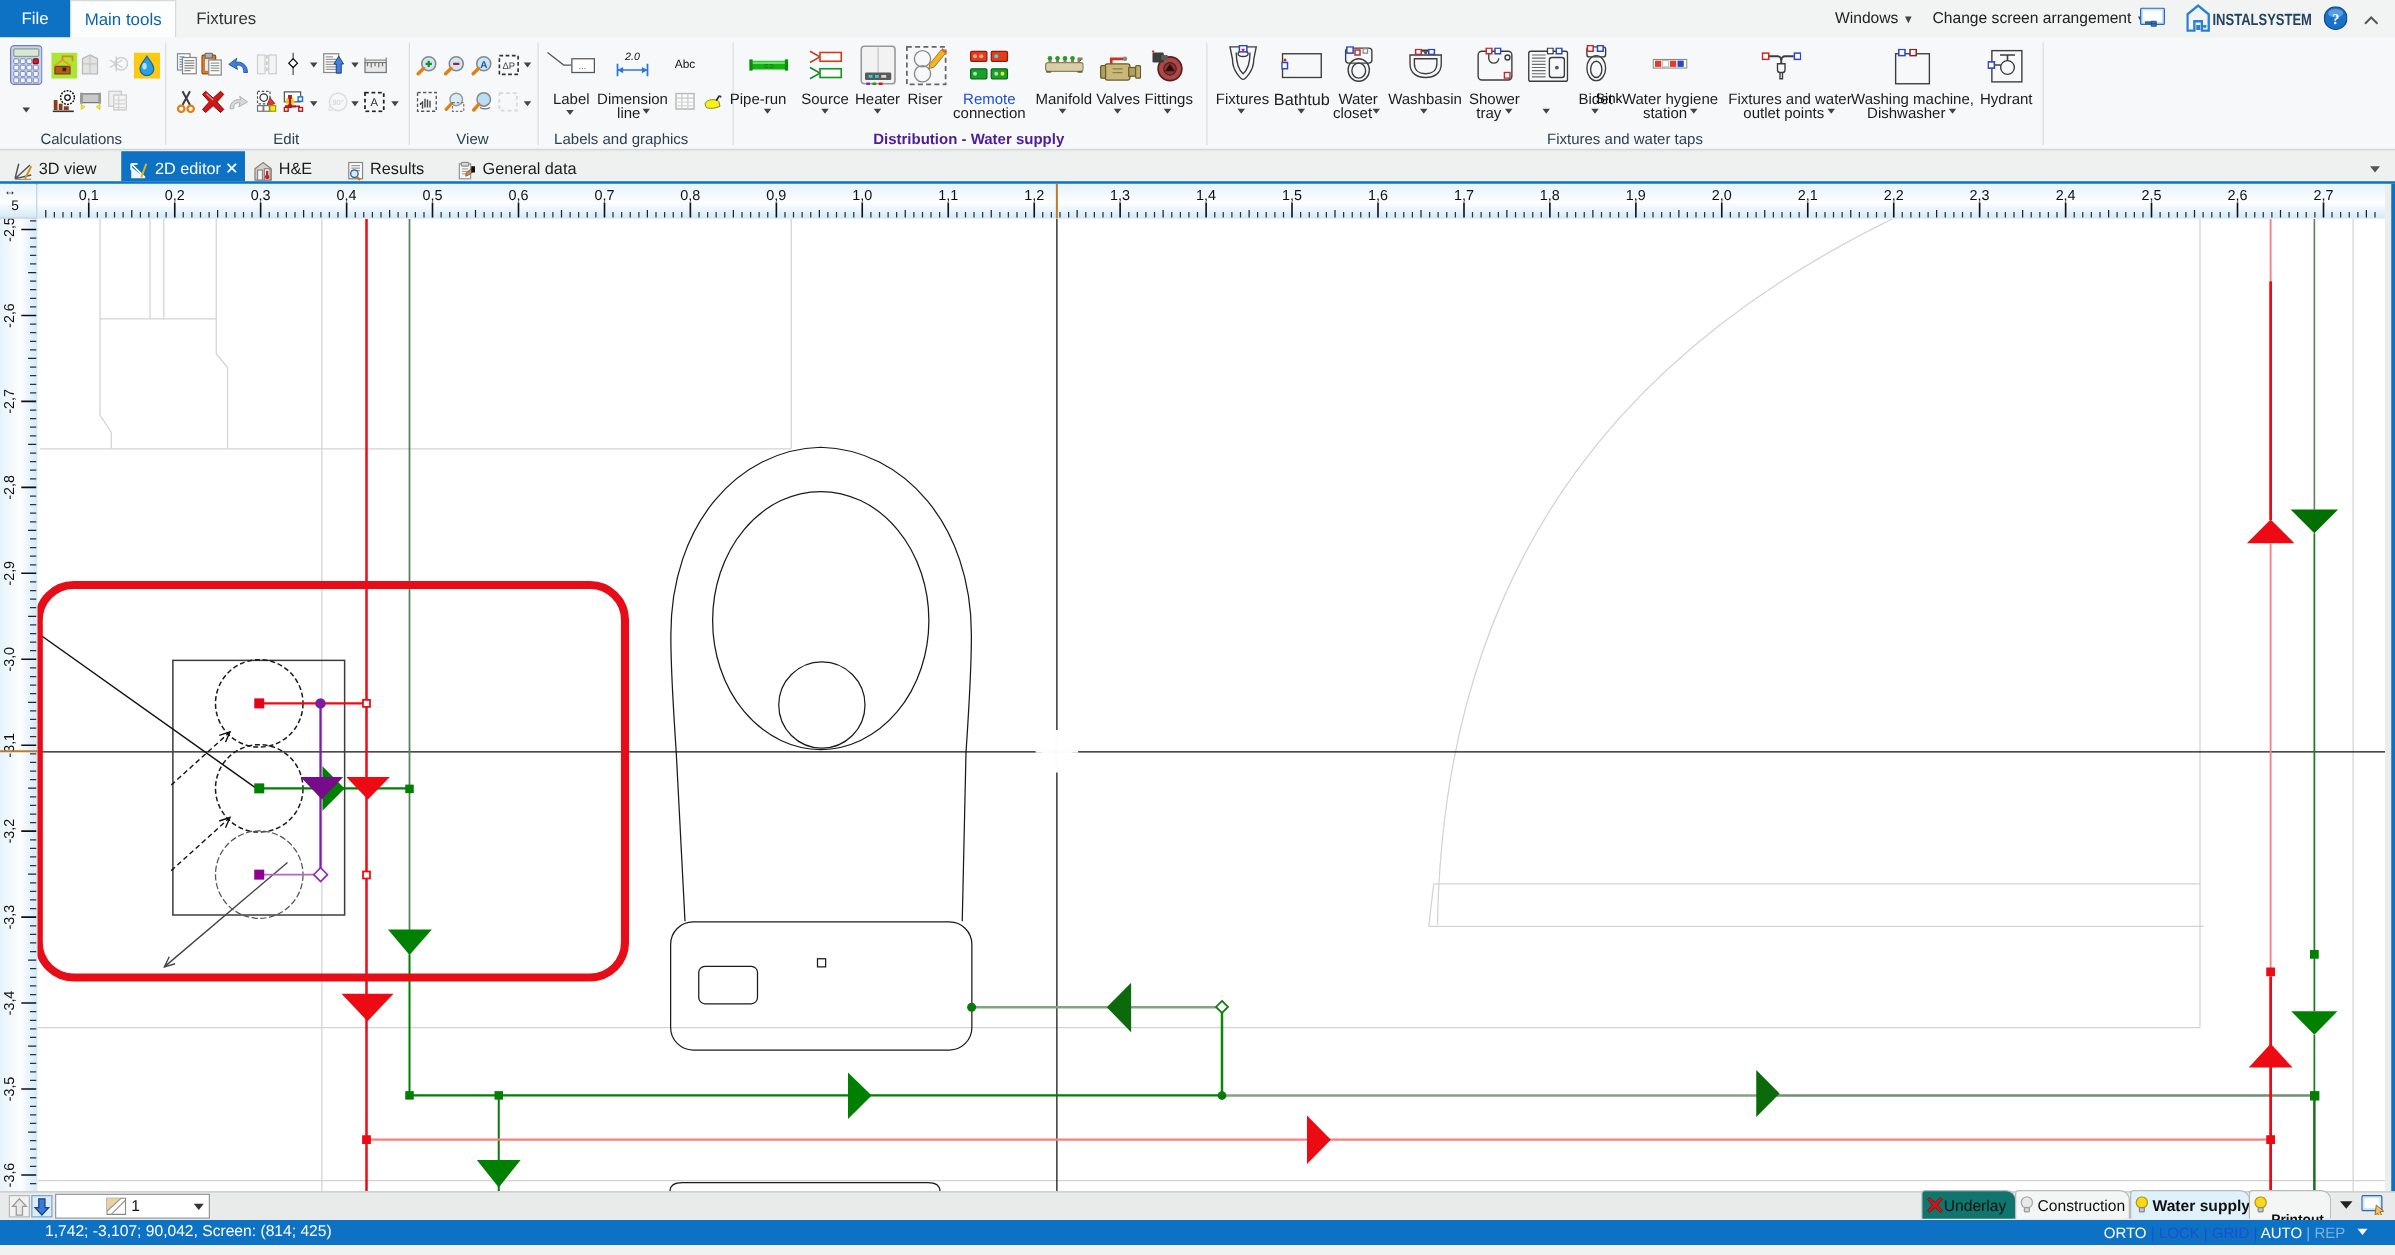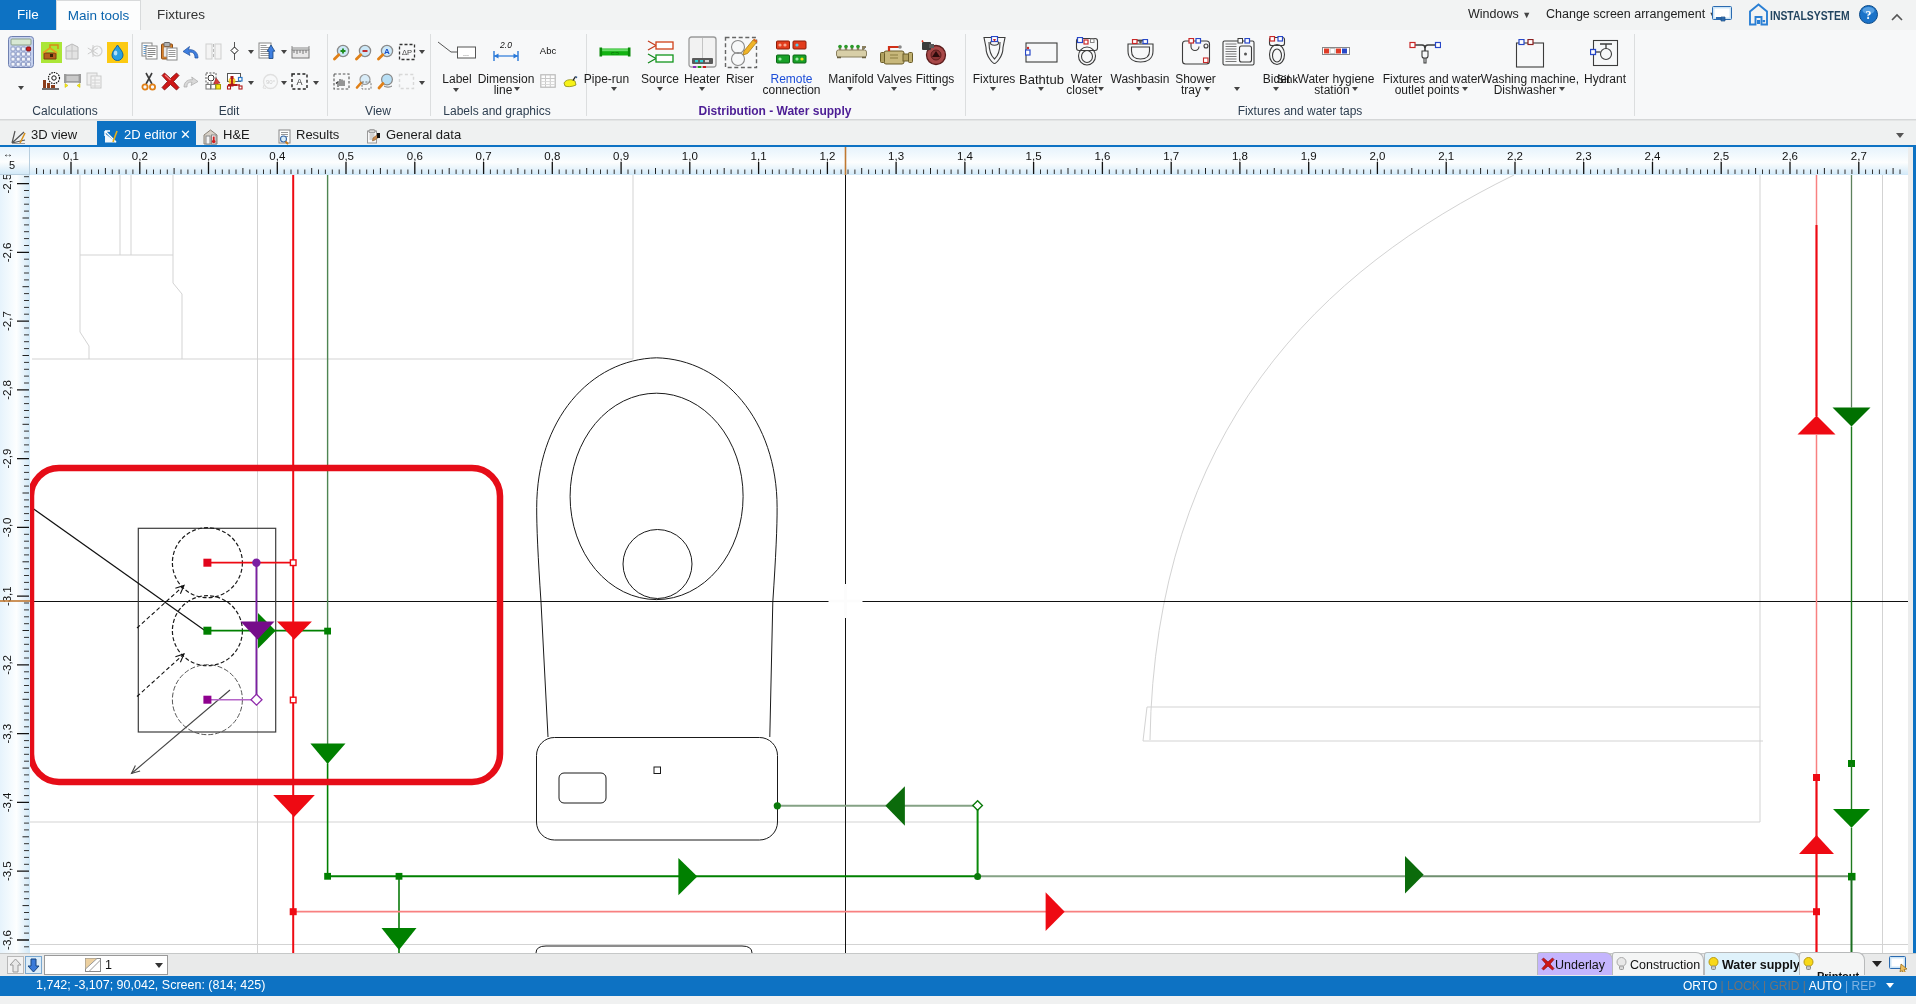--- a/index.html
+++ b/index.html
@@ -656,21 +656,21 @@
     </svg></div>
 <div class="abs" style="left:44px;top:955px;width:124px;height:20px;background:#fff;border:1px solid #9a9a9a"></div>
 <div style="position:absolute;left:85px;top:958px;line-height:0"><svg width="16" height="14" viewBox="0 0 16 14">
       <rect x="0.5" y="0.5" width="15" height="13" fill="#fff" stroke="#888"></rect>
       <path d="M0.5,0.5 H12 L0.5,11 Z" fill="#ecd0a0"></path>
       <path d="M12,0.5 L0.5,11" stroke="#999"></path>
       <path d="M15.5,2 L4,13.5" stroke="#999"></path>
     </svg></div>
 <div class="abs" style="left:105px;top:958px;font-size:12.5px;color:#111">1</div>
 <div class="abs" style="left:155px;top:963px;width:0;height:0;border-left:4.5px solid transparent;border-right:4.5px solid transparent;border-top:5.5px solid #333"></div>
-<div class="abs" style="left:1537px;top:952px;width:76px;height:23px;background:#c4b5fd;border:1px solid #b8babb;border-bottom:none;border-radius:3px 8px 0 0">
+<div class="abs" style="left:1537px;top:952px;width:76px;height:23px;background:#0f766e;border:1px solid #b8babb;border-bottom:none;border-radius:3px 8px 0 0">
     <div style="position:absolute;left:3px;top:4px;line-height:0"><svg width="14" height="14" viewBox="0 0 14 14">
         <path d="M2.5,1 L7,5 11.5,1 13,2.5 9,7 13,11.5 11.5,13 7,9 2.5,13 1,11.5 5,7 1,2.5Z" fill="#cf1717" stroke="#8c0c0c" stroke-width="0.7"></path>
       </svg></div>
     <div style="position:absolute;left:17px;top:5px;font-size:12.5px;font-weight:normal;color:#111;white-space:nowrap">Underlay</div>
   </div>
 <div class="abs" style="left:1612px;top:952px;width:92px;height:23px;background:#f4f5f5;border:1px solid #b8babb;border-bottom:none;border-radius:3px 8px 0 0">
     <div style="position:absolute;left:3px;top:4px;line-height:0"><svg width="11" height="14" viewBox="0 0 11 14">
         <circle cx="5.5" cy="5" r="4.5" fill="#e8e8e8" stroke="#aaa"></circle>
         <rect x="3.5" y="9" width="4" height="3.5" rx="1" fill="#d8d8d8" stroke="#999"></rect>
       </svg></div>
@@ -691,14 +691,14 @@
     <div style="position:absolute;left:17px;top:17px;font-size:11px;font-weight:bold;color:#111;white-space:nowrap">Printout</div>
   </div>
 <div class="abs" style="left:1872px;top:961px;width:0;height:0;border-left:5px solid transparent;border-right:5px solid transparent;border-top:6px solid #222"></div>
 <div style="position:absolute;left:1889px;top:956px;line-height:0"><svg width="20" height="16" viewBox="0 0 20 16">
       <rect x="0.5" y="0.5" width="16" height="12" rx="1" fill="#cce4f6" stroke="#2a6ab0"></rect>
       <rect x="2.5" y="2.5" width="12" height="8" fill="#fff"></rect>
       <path d="M12,8 l6,5 -3,0.5 1.5,3 -2,1 -1.5,-3 -2,2z" fill="#f0c060" stroke="#8a6010" stroke-width="0.7"></path>
     </svg></div>
 <div class="abs" style="left:0;top:976px;width:1916px;height:20px;background:#0d72c3"></div>
 <div class="abs" style="left:36px;top:978px;font-size:12.5px;color:#fff">1,742; -3,107; 90,042, Screen: (814; 425)</div>
-<div class="abs" style="left:1683px;top:979px;font-size:12px;color:#fff">ORTO <span style="color:#737373">| LOCK | GRID |</span> AUTO <span style="color:#7fb2e2">| REP</span></div>
+<div class="abs" style="left:1683px;top:979px;font-size:12px;color:#fff">ORTO <span style="color:#1d4ed8">| LOCK | GRID |</span> AUTO <span style="color:#7fb2e2">| REP</span></div>
 <div class="abs" style="left:1886px;top:983px;width:0;height:0;border-left:4.5px solid transparent;border-right:4.5px solid transparent;border-top:5px solid #fff"></div>
 <div class="abs" style="left:0;top:996px;width:1916px;height:8px;background:#f0f1f1"></div>
 </body></html>

